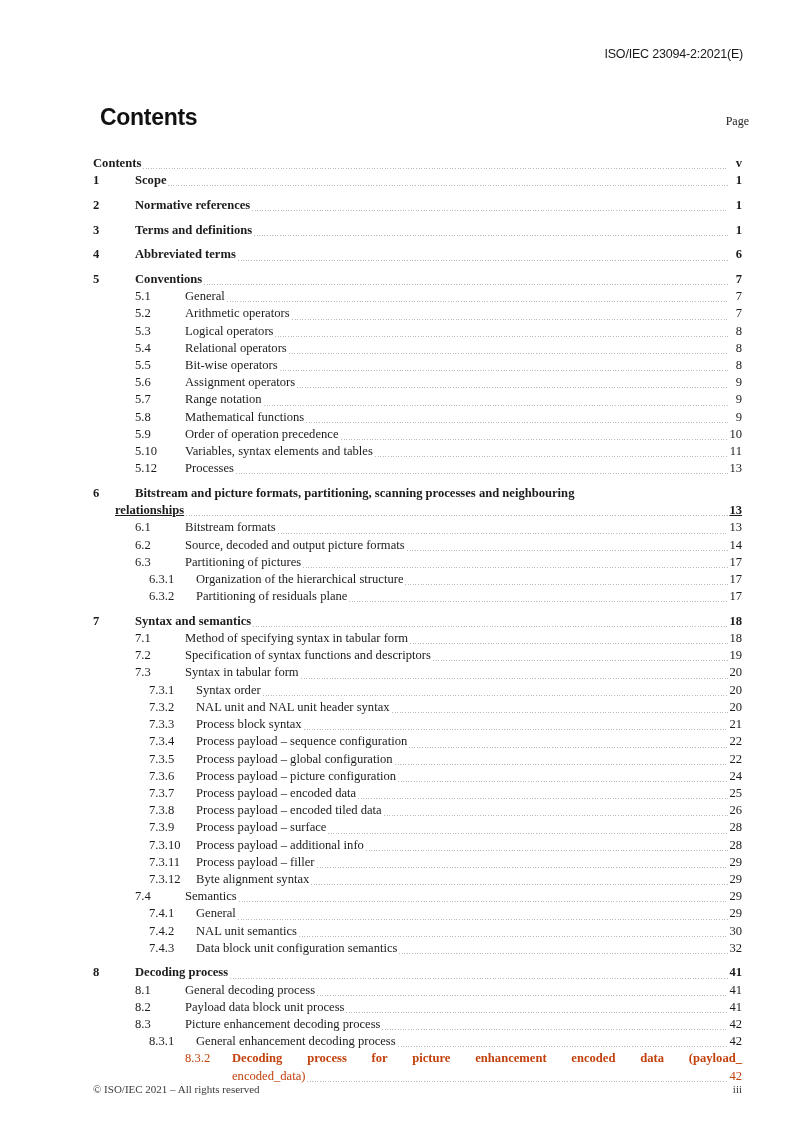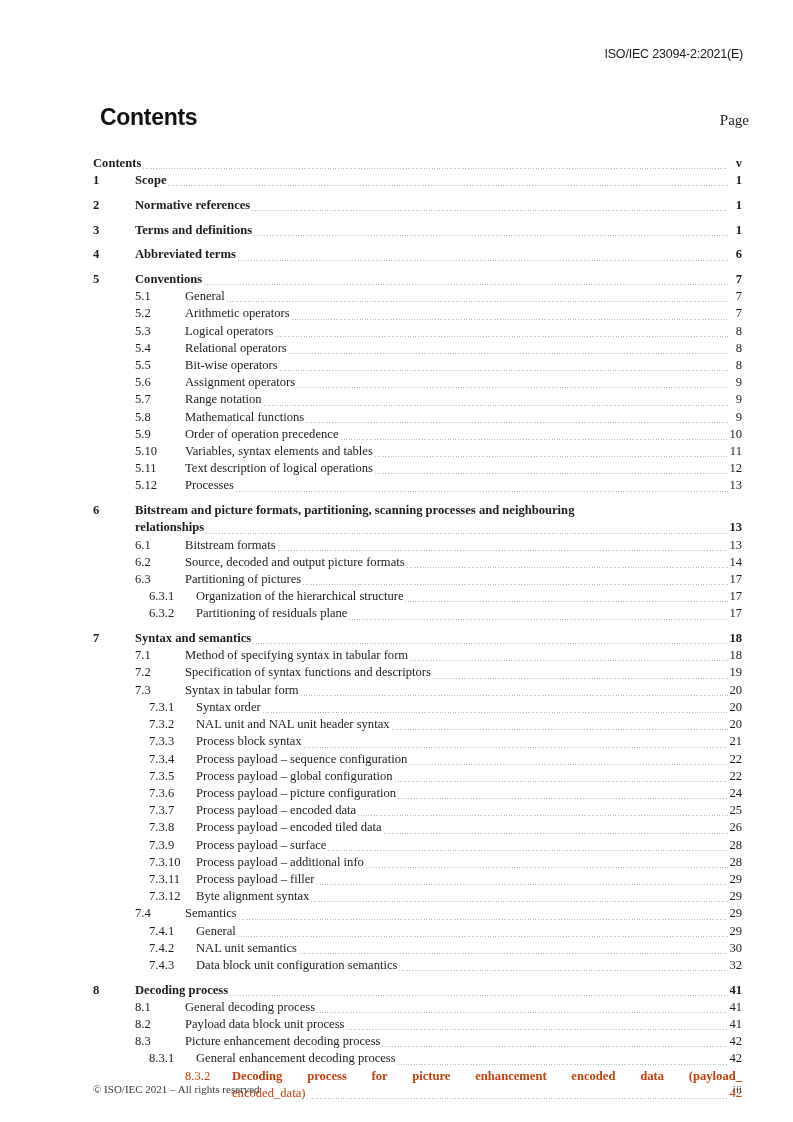--- a/index.html
+++ b/index.html
@@ -45,21 +45,21 @@
   }
   .toc-title {
     font-family: "Liberation Sans", sans-serif;
     font-weight: bold;
     font-size: 23px;
     letter-spacing: -0.3px;
     color: #111;
   }
   .page-label {
     font-family: "Liberation Serif", serif;
-    font-size: 15px;
+    font-size: 12px;
     color: #222;
   }
 
   
   .toc {
     position: absolute;
     top: 155px;
     left: 93px;
     width: 649px;
   }
@@ -132,21 +132,22 @@
   }
   .wrap-entry .first-line {
     display: flex;
     align-items: baseline;
   }
   .wrap-entry .first-line .num { width: 42px; flex: 0 0 auto; }
   .wrap-entry .first-line .label { flex: 0 1 auto; }
   .wrap-entry .second-line {
     display: flex;
     align-items: center;
-    margin-left: 42px;
+    margin-left: 22px;
+    text-decoration: underline;
   }
   .wrap-entry .second-line .label { flex: 0 1 auto; }
 
   
   .just-entry {
     font-size: 12.6px;
     line-height: 17.2px;
     color: #c2410c;
   }
   .just-entry .jrow1 {
@@ -284,26 +285,20 @@
         <span class="num">5.9</span>
         <span class="label">Order of operation precedence</span>
         <span class="leader"></span>
         <span class="pg">10</span>
       </div>
       <div class="toc-entry lvl2">
         <span class="num">5.10</span>
         <span class="label">Variables, syntax elements and tables</span>
         <span class="leader"></span>
         <span class="pg">11</span>
-      </div>
-      <div class="toc-entry lvl2">
-        <span class="num">5.11</span>
-        <span class="label">Text description of logical operations</span>
-        <span class="leader"></span>
-        <span class="pg">12</span>
       </div>
       <div class="toc-entry lvl2">
         <span class="num">5.12</span>
         <span class="label">Processes</span>
         <span class="leader"></span>
         <span class="pg">13</span>
       </div>
       <div class="wrap-entry gap-before">
         <div class="first-line">
           <span class="num">6</span>

